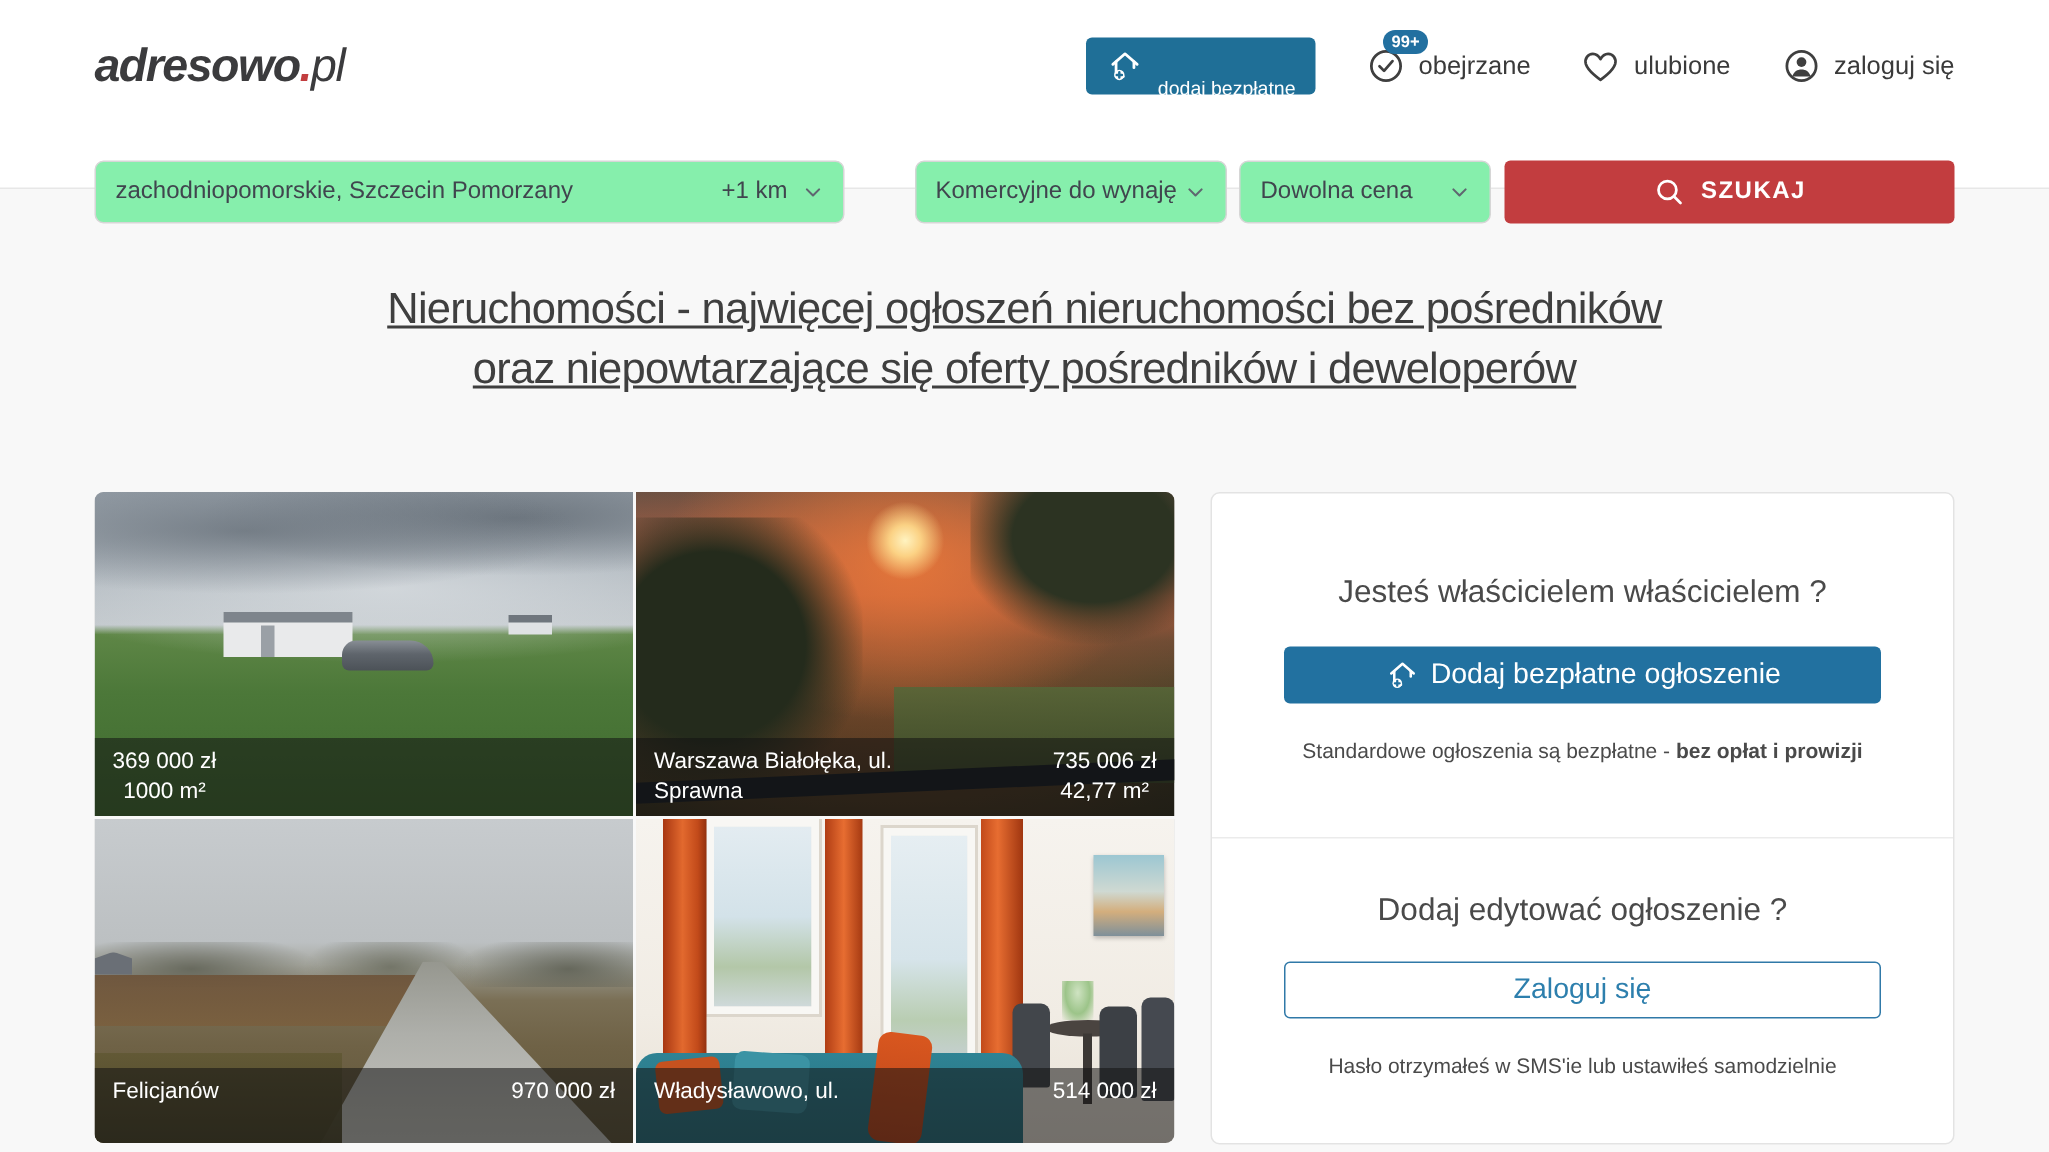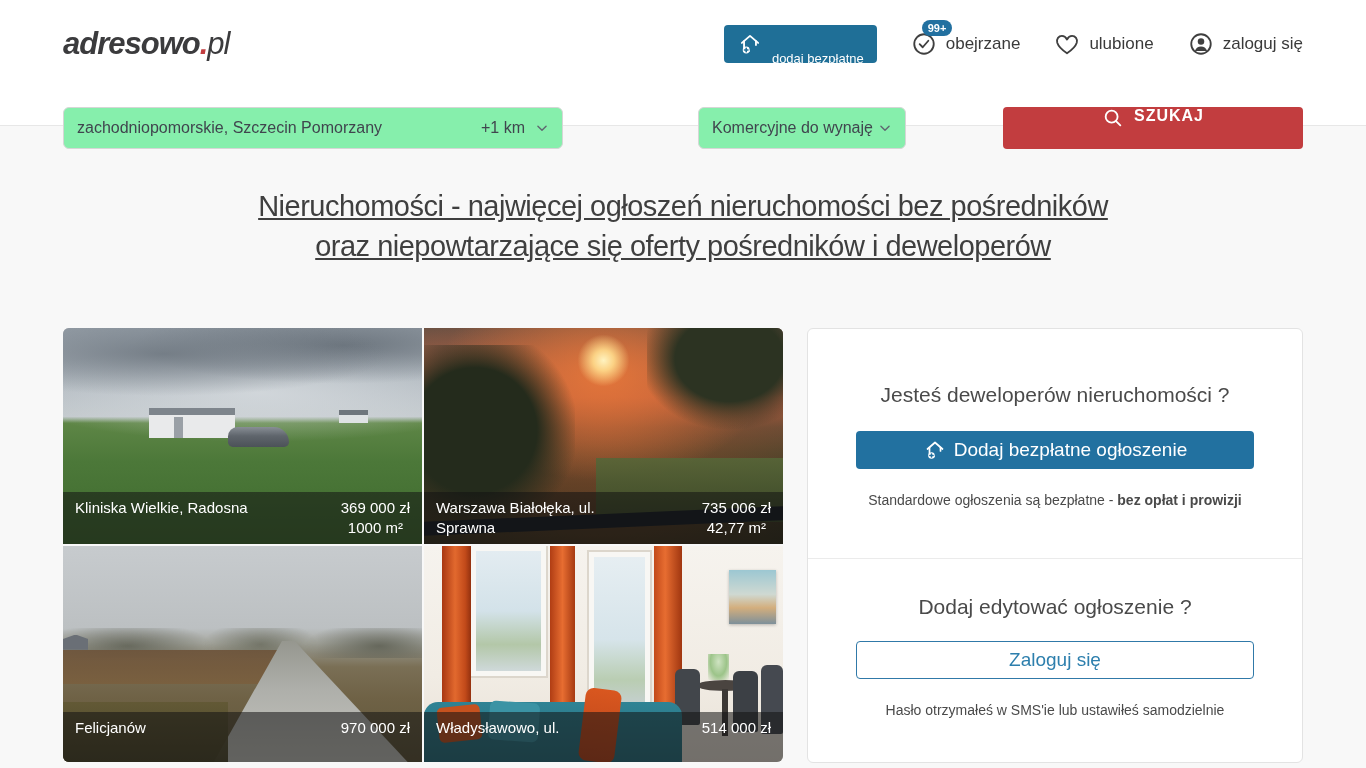--- a/index.html
+++ b/index.html
@@ -27,21 +27,21 @@
   .search-row { display:flex; justify-content:space-between; align-items:center; padding:0 63px; height:80px; }
   .field { background:#86efac; border:1px solid #d6d6d6; border-radius:6px; height:42px;
            display:flex; align-items:center; padding:0 13px; font-size:16px; color:#40454e; cursor:pointer; }
   .field-location { width:500px; justify-content:space-between; }
   .loc-text { white-space:nowrap; overflow:hidden; }
   .radius-group { display:flex; align-items:center; gap:10px; white-space:nowrap; }
   .field-category { width:208px; justify-content:space-between;margin-left:38px; }
   .field-price { width:168px; justify-content:space-between; }
   .sel-text { white-space:nowrap; overflow:hidden; }
   .search-btn { width:300px; height:42px; background:#c23d3f; color:#fff; border:none; border-radius:4px;
-                font-size:16px; font-weight:700; letter-spacing:1px; display:flex; 
+                font-size:16px; font-weight:700; letter-spacing:1px; display:flex; align-items:center;
                 justify-content:center; gap:10px; cursor:pointer; font-family:"Liberation Sans",sans-serif; }
 
   
   .hero { text-align:center; margin-top:60px; }
   .hero h1 { font-size:29px; font-weight:400; color:#3f3f3f; line-height:40px; letter-spacing:-0.5px; font-stretch:condensed;text-decoration:underline; }
 
   
   .main { display:flex; padding:0 63px; margin-top:62px; align-items:flex-start; }
   .listings { width:720px; display:grid; grid-template-columns:359px 359px; gap:2px; border-radius:6px; overflow:hidden; }
   .card { position:relative; height:216px; overflow:hidden; cursor:pointer; background:#ccc; }
@@ -188,20 +188,26 @@
       </span>
     </div>
 
     <div class="field field-category">
       <span class="sel-text">Komercyjne do wynaję</span>
       <svg width="14" height="14" viewBox="0 0 24 24" fill="none" stroke="#5f6670" stroke-width="2.4" stroke-linecap="round" stroke-linejoin="round">
           <polyline points="5 9 12 16 19 9"></polyline>
         </svg>
     </div>
 
+    <div class="field field-price">
+      <span class="sel-text">Dowolna cena</span>
+      <svg width="14" height="14" viewBox="0 0 24 24" fill="none" stroke="#5f6670" stroke-width="2.4" stroke-linecap="round" stroke-linejoin="round">
+          <polyline points="5 9 12 16 19 9"></polyline>
+        </svg>
+    </div>
 
     <button class="search-btn">
       <svg width="22" height="22" viewBox="0 0 24 24" fill="none" stroke="#ffffff" stroke-width="2" stroke-linecap="round">
           <circle cx="10.5" cy="10.5" r="6.5"></circle>
           <line x1="15.3" y1="15.3" x2="20" y2="20"></line>
         </svg>
       <span>SZUKAJ</span>
     </button>
   </div>
 </div>
@@ -218,21 +224,20 @@
   <div class="listings">
 
     <div class="card">
       <div class="photo photo1">
         <div class="p1-building"></div>
         <div class="p1-door"></div>
         <div class="p1-house-far"></div>
         <div class="p1-car"></div>
       </div>
       <div class="caption">
-        <span class="addr">Kliniska Wielkie, Radosna</span>
         <span class="meta">
           <span style="display:block">369 000 zł</span>
           <span style="display:block">1000 m²</span>
         </span>
       </div>
     </div>
 
     <div class="card">
       <div class="photo photo2">
         <div class="p2-tree-left"></div>
@@ -291,21 +296,21 @@
           <span style="display:block">514 000 zł</span>
           <span style="display:block"></span>
         </span>
       </div>
     </div>
 
   </div>
 
   <div class="sidebar">
     <div class="side-section">
-      <div class="side-heading">Jesteś deweloperów nieruchomości ?</div>
+      <div class="side-heading">Jesteś właścicielem właścicielem ?</div>
       <button class="side-add-btn">
         <span class="icon-wrap">
           <svg width="24" height="24" viewBox="0 0 24 24" fill="none" stroke="#ffffff" stroke-width="1.7" stroke-linecap="round" stroke-linejoin="round">
             <path d="M4.5 11 L12 4.5 L19.5 11"></path>
               <path d="M6.5 9.5 V18.5 H11"></path>
               <path d="M17.5 9.5 V13"></path>
             <circle cx="8.5" cy="17.5" r="3.2" fill="#ffffff" stroke="none"></circle>
             <path d="M8.5 15.9 v3.2 M6.9 17.5 h3.2" stroke="#2271a0" stroke-width="1.5"></path>
           </svg>
         </span>

